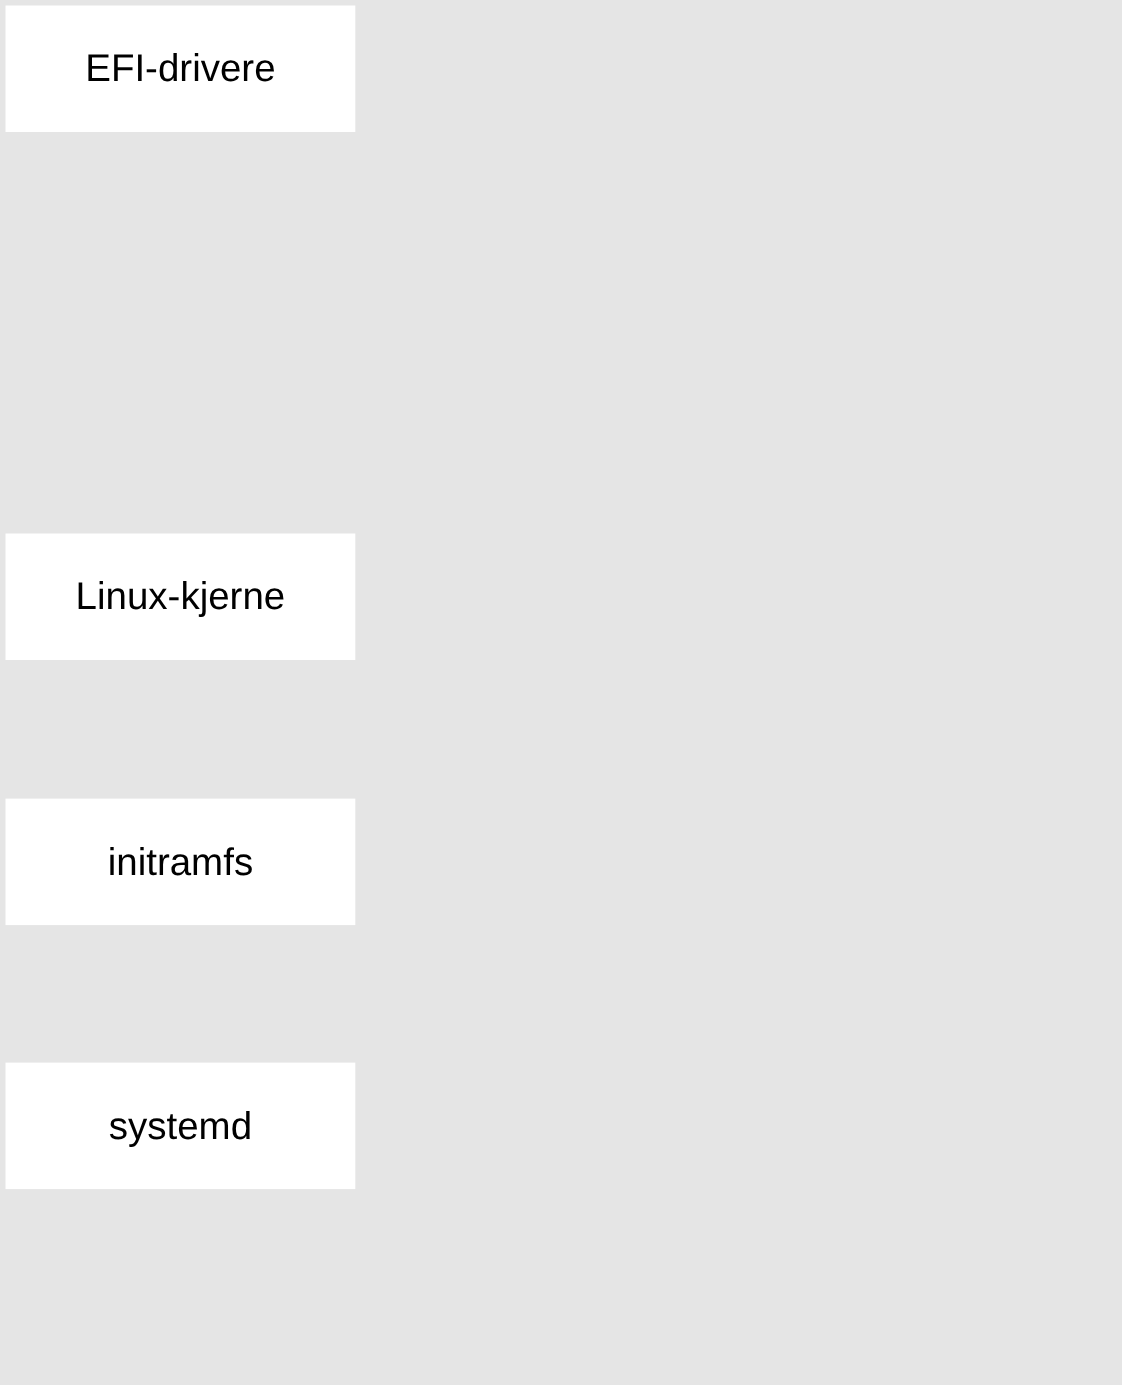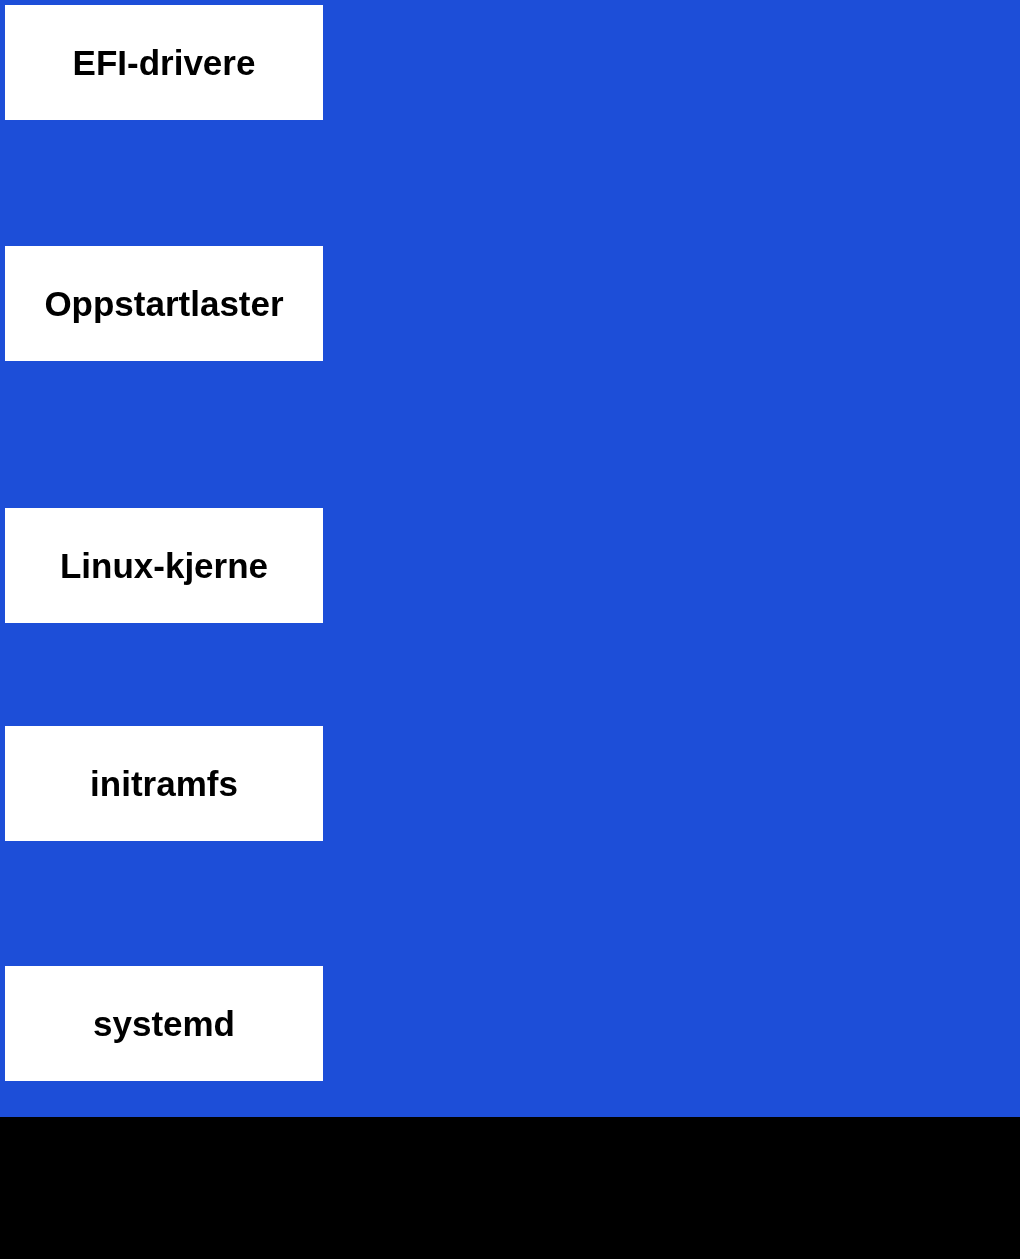--- a/index.html
+++ b/index.html
@@ -3,61 +3,57 @@
 <meta charset="utf-8">
 <style>
   html, body {
     margin: 0;
     padding: 0;
     background: #000000;
   }
   .canvas {
     position: relative;
     width: 1020px;
-    height: 1117px;
-    background: #1d4ed8;
+    height: 1259px;
+    background: #e5e5e5;
     overflow: hidden;
     font-family: "Liberation Sans", "DejaVu Sans", sans-serif;
-    font-weight: bold;
   }
   .node {
     position: absolute;
     left: 5px;
     width: 318px;
     height: 115px;
     background: #ffffff;
     color: #000000;
     display: flex;
     align-items: center;
     justify-content: center;
     font-size: 35px;
     line-height: 1;
     letter-spacing: 0px;
   }
   .node-0 { top: 5px; }
   .node-1 { top: 246px; }
-  .node-2 { top: 485px; margin-top: 23px; }
+  .node-2 { top: 485px; }
   .node-3 { top: 726px; }
   .node-4 { top: 966px; }
   .node-label {
     white-space: nowrap;
   }
 </style>
 </head>
 <body>
 
 <div class="canvas">
 
   <div class="node node-0">
     <span class="node-label">EFI-drivere</span>
   </div>
 
-  <div class="node node-1">
-    <span class="node-label">Oppstartlaster</span>
-  </div>
 
   <div class="node node-2">
     <span class="node-label">Linux-kjerne</span>
   </div>
 
   <div class="node node-4">
     <span class="node-label">systemd</span>
   </div>
 
   <div class="node node-3">

